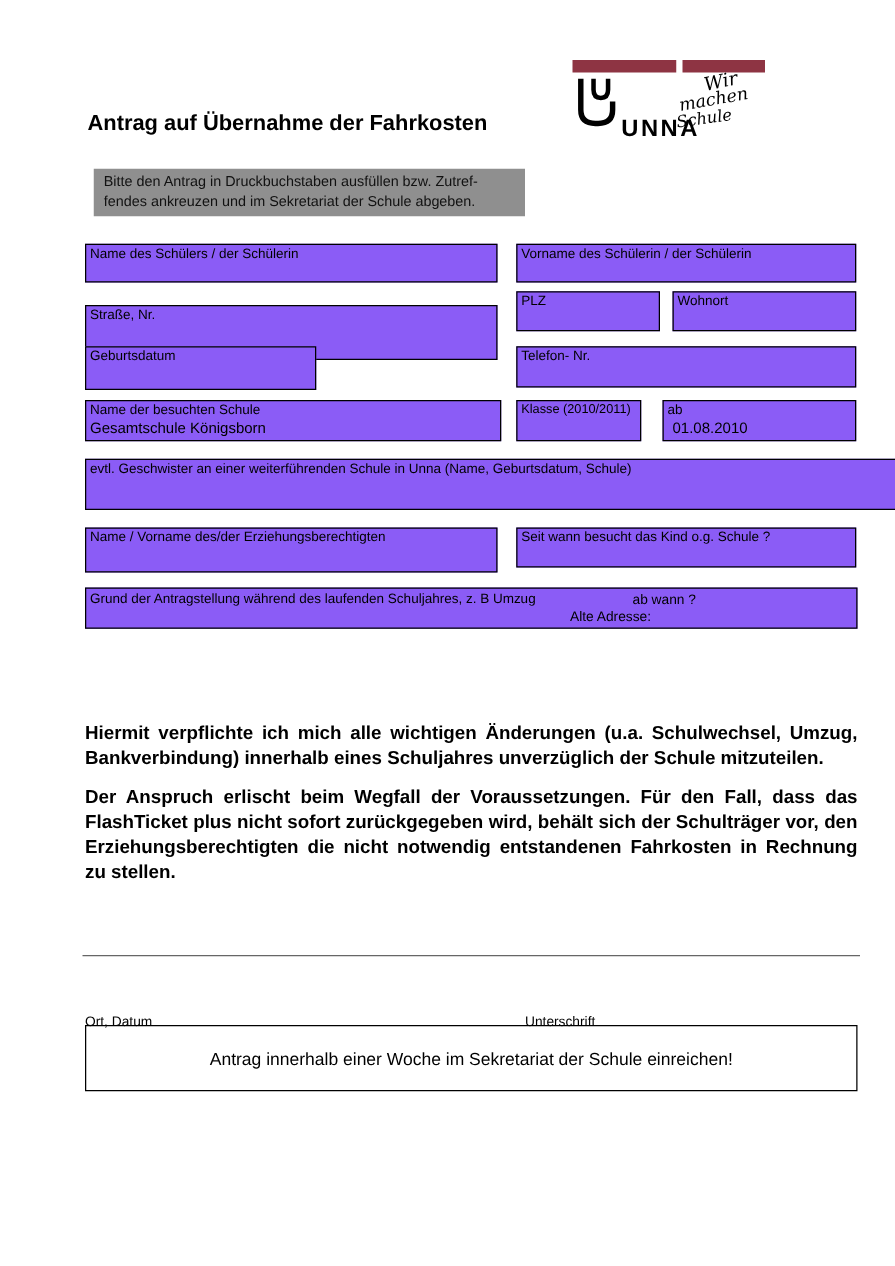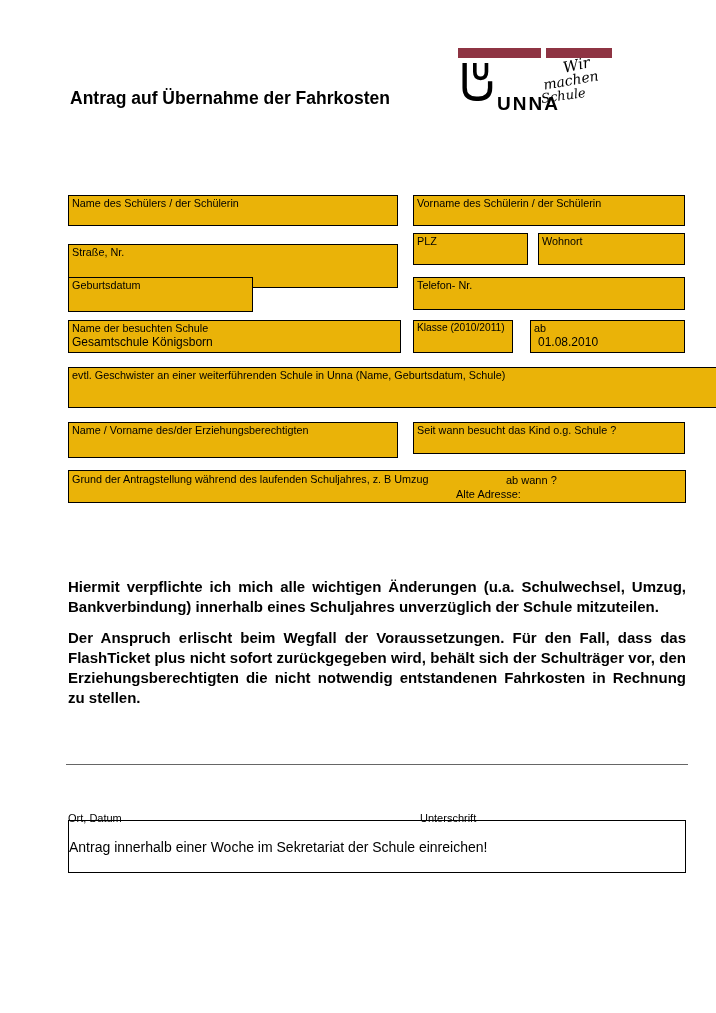--- a/index.html
+++ b/index.html
@@ -18,21 +18,21 @@
              font-family:"DejaVu Serif", serif; font-style:italic; }
   .tagline span { position:absolute; white-space:nowrap; }
   .tg1 { left:22px; top:0px;  font-size:15px; transform:rotate(-12deg); }
   .tg2 { left:2px;  top:16px; font-size:14px; transform:rotate(-10deg); }
   .tg3 { left:0px;  top:32px; font-size:13px; transform:rotate(-8deg); }
   
   .title { position:absolute; left:70px; top:88px; margin:0; font-size:17.5px; font-weight:bold; }
   .instruction { position:absolute; left:75px; top:135px; width:345px; height:38px;
                  font-size:11.5px; line-height:1.42; padding:3px 0 0 8px; box-sizing:border-box; color:#111; }
   
-  .fbox { position:absolute; border:1.5px solid #000; box-sizing:border-box; background:#eab308; }
+  .fbox { position:absolute; border:1.5px solid #000; box-sizing:border-box; background:#8b5cf6; }
   .flabel { font-size:10.8px; line-height:1.25; padding:1px 3px 0 3px; }
   .fvalue { font-size:12px; line-height:1.2; padding:0 3px 0 3px; }
   .flabel-sm { font-size:10.2px; }
   .plain-block { position:absolute; font-size:11.5px; line-height:1.55; }
   .cb { display:inline-block; width:10px; height:10px; border:1.3px solid #000; vertical-align:-1px; background:#fff; }
   .yn-wrap { position:absolute; left:505px; top:3px; }
   .yn-row { height:15px; }
   .yn-label { display:inline-block; width:44px; text-align:right; font-size:11px; }
   .yn-row .cb { margin-left:16px; }
   .reason-sub { position:absolute; font-size:11px; }
@@ -40,21 +40,21 @@
   .para { position:absolute; left:68px; width:618px; font-size:15px; font-weight:bold;
           line-height:1.33; text-align:justify; margin:0; }
   
   .sig-line { position:absolute; left:66px; top:764px; width:622px; border-top:1px solid #666; }
   .sig-label { position:absolute; top:768px; font-size:11px;margin-top:44px; }
   .sig-ort { left:68px; }
   .sig-unterschrift { left:420px; }
   
   .footer-box { position:absolute; left:68px; top:820px; width:618px; height:53px;
                 border:1.5px solid #000; box-sizing:border-box;
-                display:flex; align-items:center; justify-content:flex-start; font-size:14px; }
+                display:flex; align-items:center; justify-content:center; font-size:14px; }
 </style>
 </head>
 <body>
 
 <div class="page">
 
   <div class="logo">
     <div class="bar bar-left" style="background: rgb(142, 52, 67);"></div>
     <div class="bar bar-right" style="background: rgb(142, 52, 67);"></div>
     <svg class="u-icon" width="32" height="42" viewBox="0 0 44 56">
@@ -64,20 +64,24 @@
     <div class="brand">UNNA</div>
     <div class="tagline">
       <span class="tg1">Wir</span>
       <span class="tg2">machen</span>
       <span class="tg3">Schule</span>
     </div>
   </div>
 
   <h1 class="title">Antrag auf Übernahme der Fahrkosten</h1>
 
+  <div class="instruction" style="background: rgb(143, 143, 143);">
+    <div>Bitte den Antrag in Druckbuchstaben ausfüllen bzw. Zutref-</div>
+    <div>fendes ankreuzen und im Sekretariat der Schule abgeben.</div>
+  </div>
 
   <div class="fbox" style="left:68px;top:195px;width:330px;height:31px">
     <div class="flabel">Name des Schülers / der Schülerin</div>
   </div>
   <div class="fbox" style="left:413px;top:195px;width:272px;height:31px">
     <div class="flabel">Vorname des Schülerin / der Schülerin</div>
   </div>
 
   <div class="fbox" style="left:68px;top:244px;width:330px;height:44px">
     <div class="flabel">Straße, Nr.</div>

